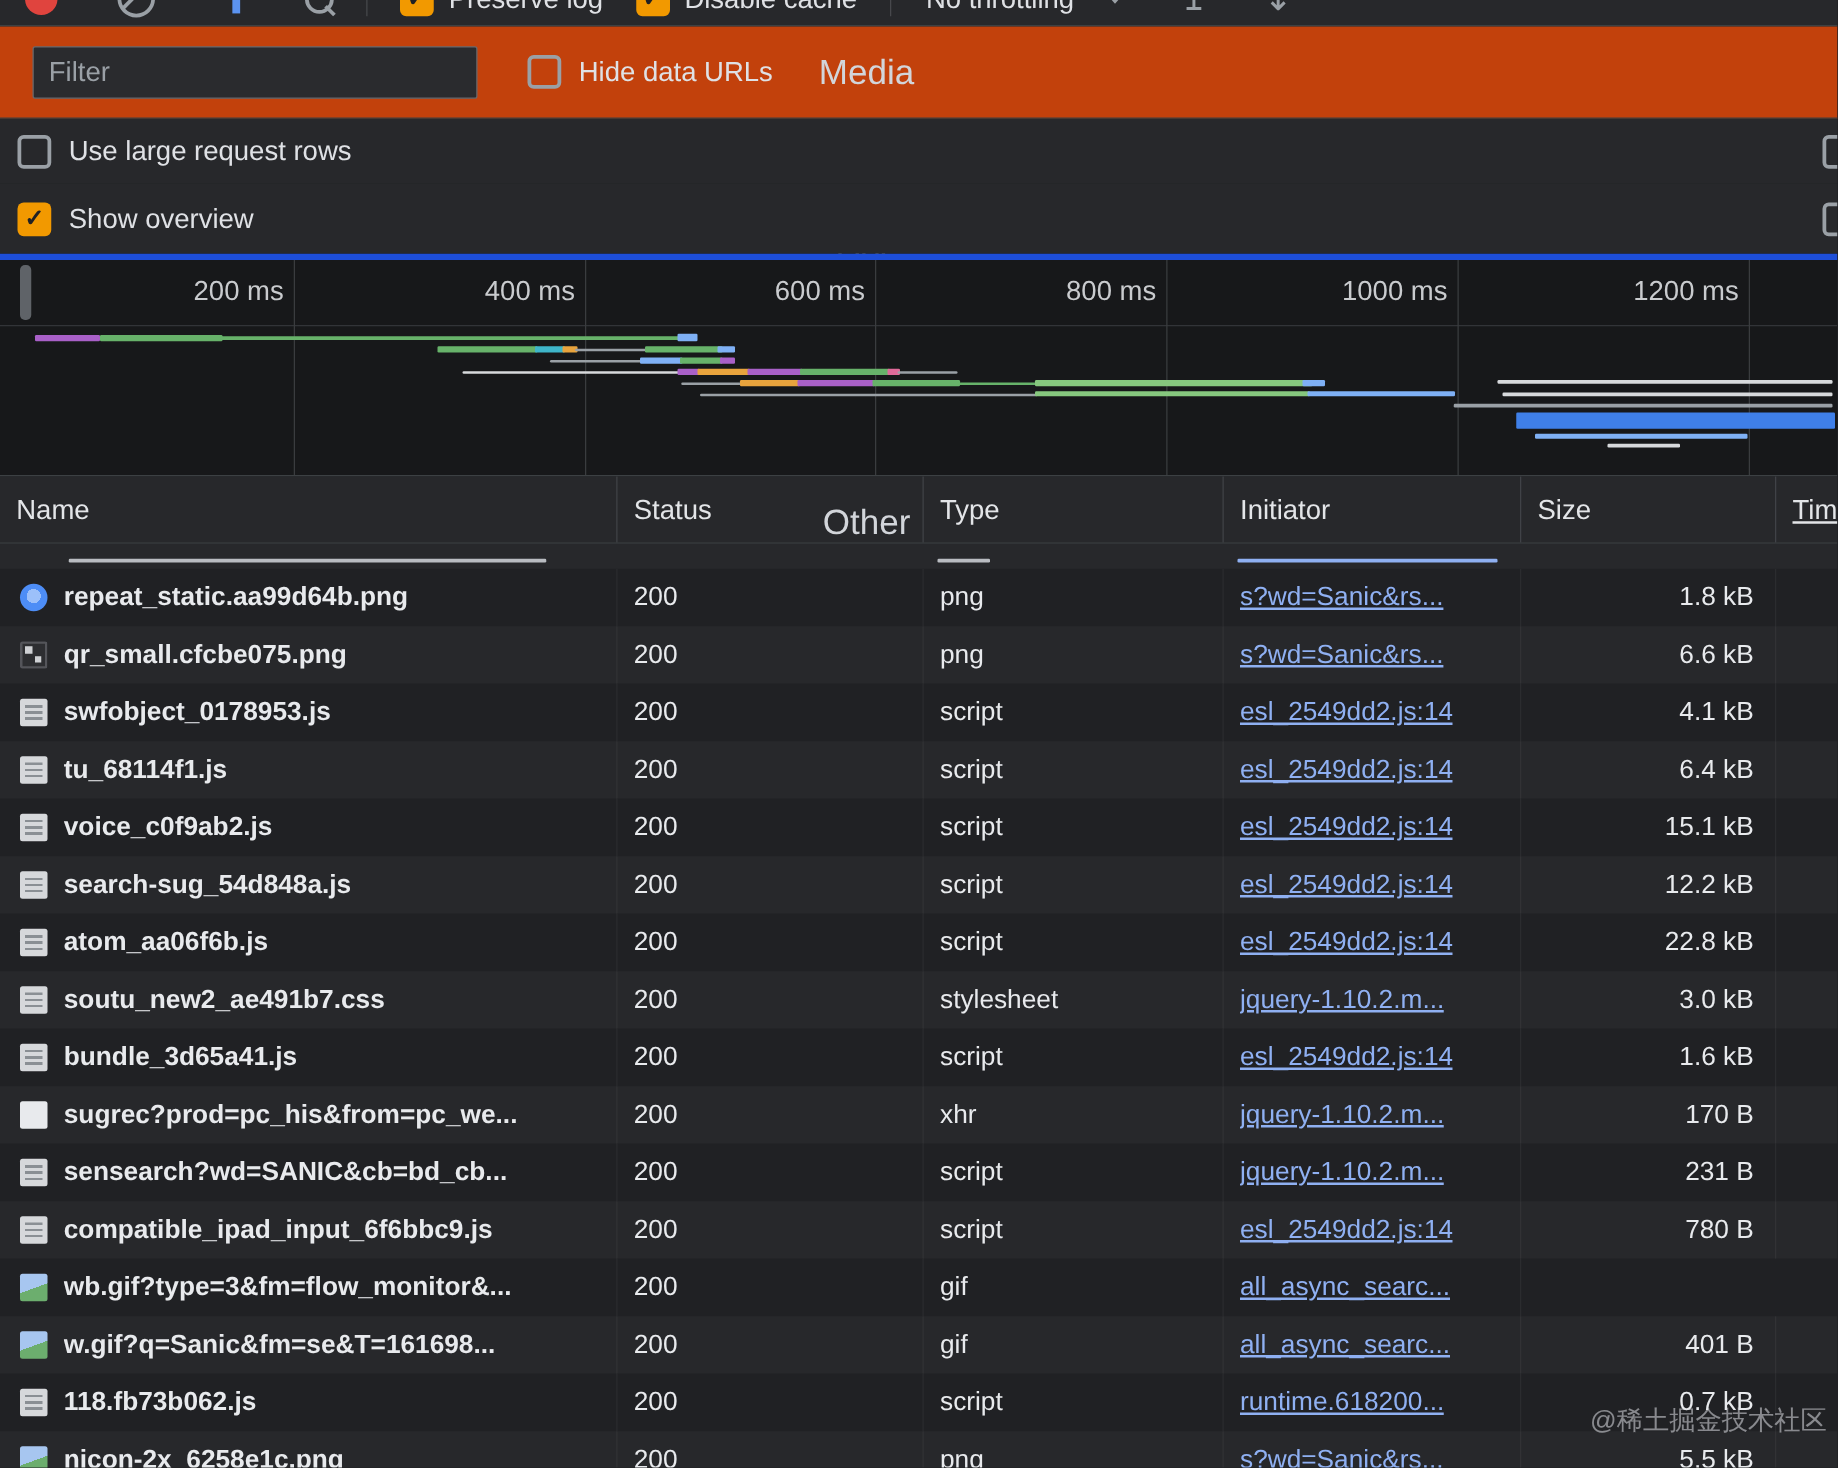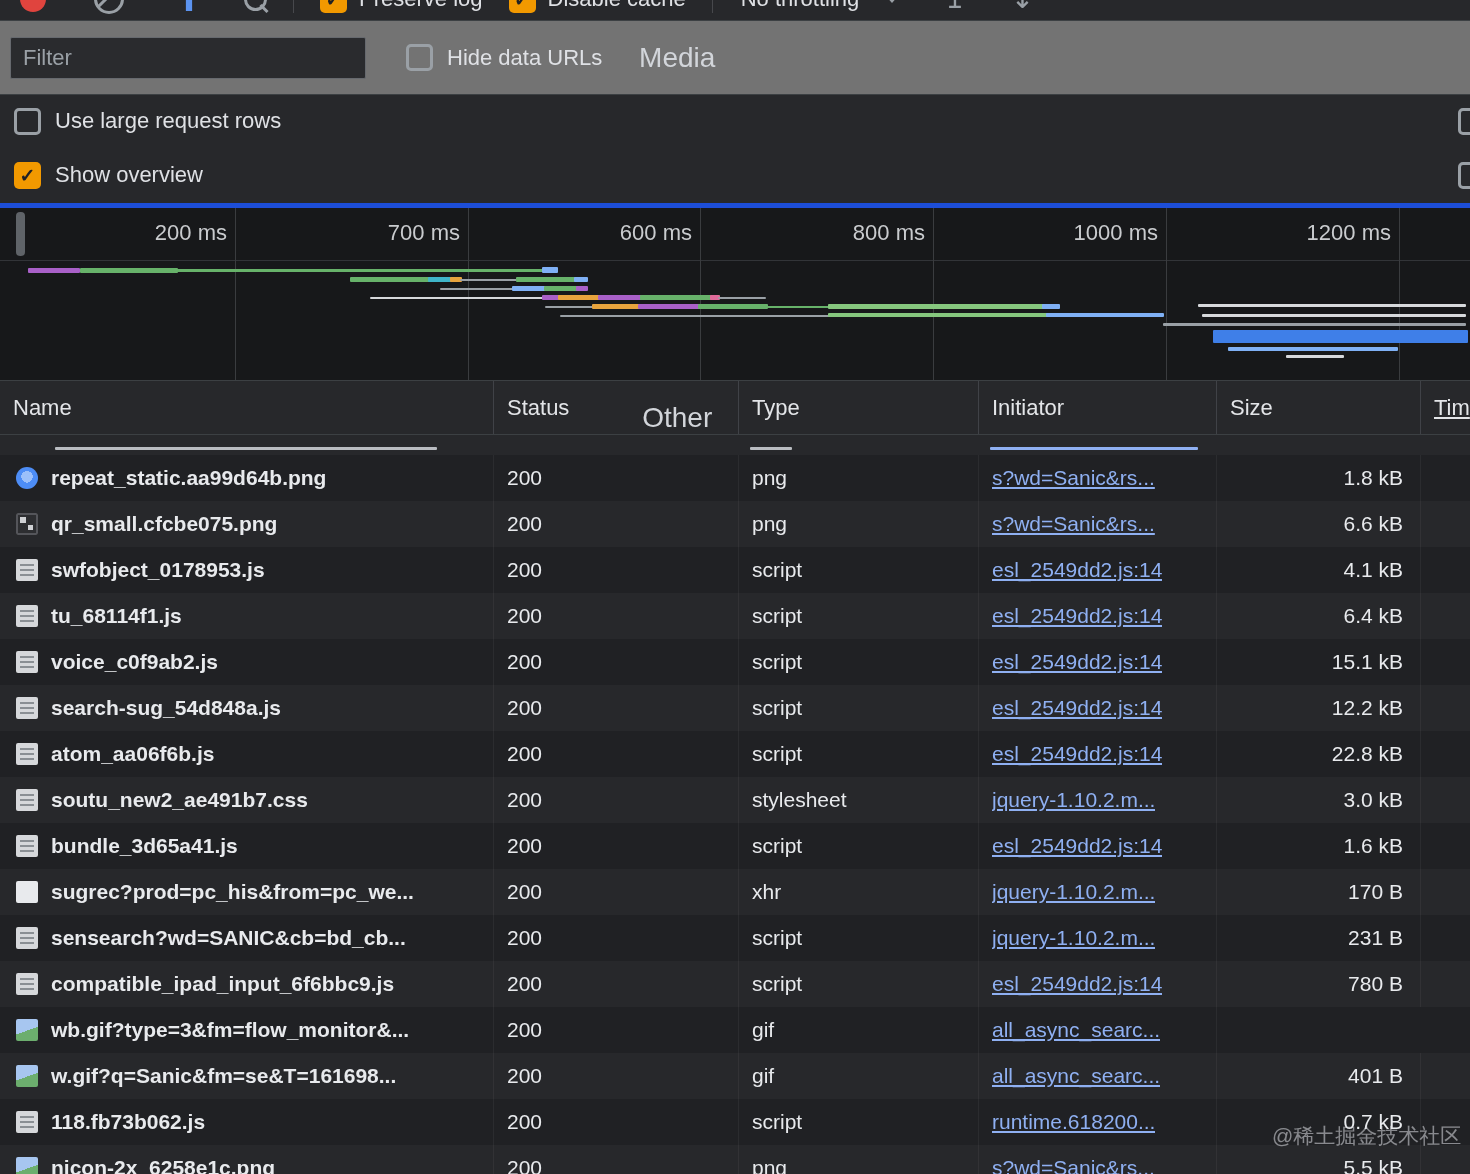--- a/index.html
+++ b/index.html
@@ -19,21 +19,21 @@
   .cbgroup{display:flex;align-items:center;gap:12px;margin-left:26px;font-size:22px;color:#dfe1e5;white-space:nowrap;}
   .checkbox{width:27px;height:27px;border-radius:5px;box-sizing:border-box;flex:none;display:flex;align-items:center;justify-content:center;}
   .checkbox.checked{background:#f29900;color:#202124;font-weight:bold;font-size:19px;}
   .checkbox.checked::after{content:"\2713";}
   .checkbox.unchecked{border:3px solid #9aa0a6;}
   .throttle{display:flex;align-items:center;gap:26px;margin-left:28px;color:#dfe1e5;font-size:22px;white-space:nowrap;cursor:pointer;}
   .caret{width:0;height:0;border-left:7px solid transparent;border-right:7px solid transparent;border-top:8px solid #9aa0a6;}
   .updl,.dndl{color:#9aa0a6;font-size:28px;margin-left:44px;line-height:1;}
 
   
-  .filter-row{height:74px;background:#737373;display:flex;align-items:center;padding:0 10px;border-bottom:1px solid #3c4043;box-sizing:border-box;}
+  .filter-row{height:74px;background:#c2410c;display:flex;align-items:center;padding:0 26px;border-bottom:1px solid #3c4043;box-sizing:border-box;}
   .filter-input{width:330px;height:40px;background:#2a2b2e;border:1px solid #66696e;border-radius:2px;color:#e8eaed;padding:0 12px;font-size:22px;font-family:"Liberation Sans",sans-serif;outline:none;}
   .filter-input::placeholder{color:#9aa0a6;}
   .hide-urls{display:flex;align-items:center;gap:14px;margin-left:40px;font-size:22px;color:#dfe1e5;white-space:nowrap;}
   .pills{display:flex;align-items:center;gap:30px;margin-left:20px;font-size:28px;color:#d2d5da;flex-direction:column;}
   .pill{cursor:pointer;padding:5px 2px;white-space:nowrap;}
   .pill.sel{background:#45474b;border-radius:8px;padding:5px 14px;color:#ffffff;}
 
   
   .opt-row{background:#27282b;display:flex;align-items:center;gap:14px;padding-left:14px;font-size:22px;color:#dfe1e5;position:relative;overflow:hidden;}
   .opt-row.r1{height:52px;}
@@ -142,21 +142,21 @@
   <span>Show overview</span>
   <span class="checkbox unchecked cutbox"></span>
 </div>
 
 <div class="overview">
   <div class="ruler-sep"></div>
   <div class="handle"></div>
 <div class="gridline" style="left: 235px;"></div>
     <div class="tick-label" style="left: 227px;">200 ms</div>
     <div class="gridline" style="left: 468px;"></div>
-    <div class="tick-label" style="left: 460px;">700 ms</div>
+    <div class="tick-label" style="left: 460px;">400 ms</div>
     <div class="gridline" style="left: 700px;"></div>
     <div class="tick-label" style="left: 692px;">600 ms</div>
     <div class="gridline" style="left: 933px;"></div>
     <div class="tick-label" style="left: 925px;">800 ms</div>
     <div class="gridline" style="left: 1166px;"></div>
     <div class="tick-label" style="left: 1158px;">1000 ms</div>
     <div class="gridline" style="left: 1399px;"></div>
     <div class="tick-label" style="left: 1391px;">1200 ms</div>
     <div class="bar" style="left: 28px; top: 60px; width: 52px; height: 5px; background: rgb(169, 96, 200);"></div>
     <div class="bar" style="left: 80px; top: 60px; width: 98px; height: 5px; background: rgb(103, 178, 106);"></div>

